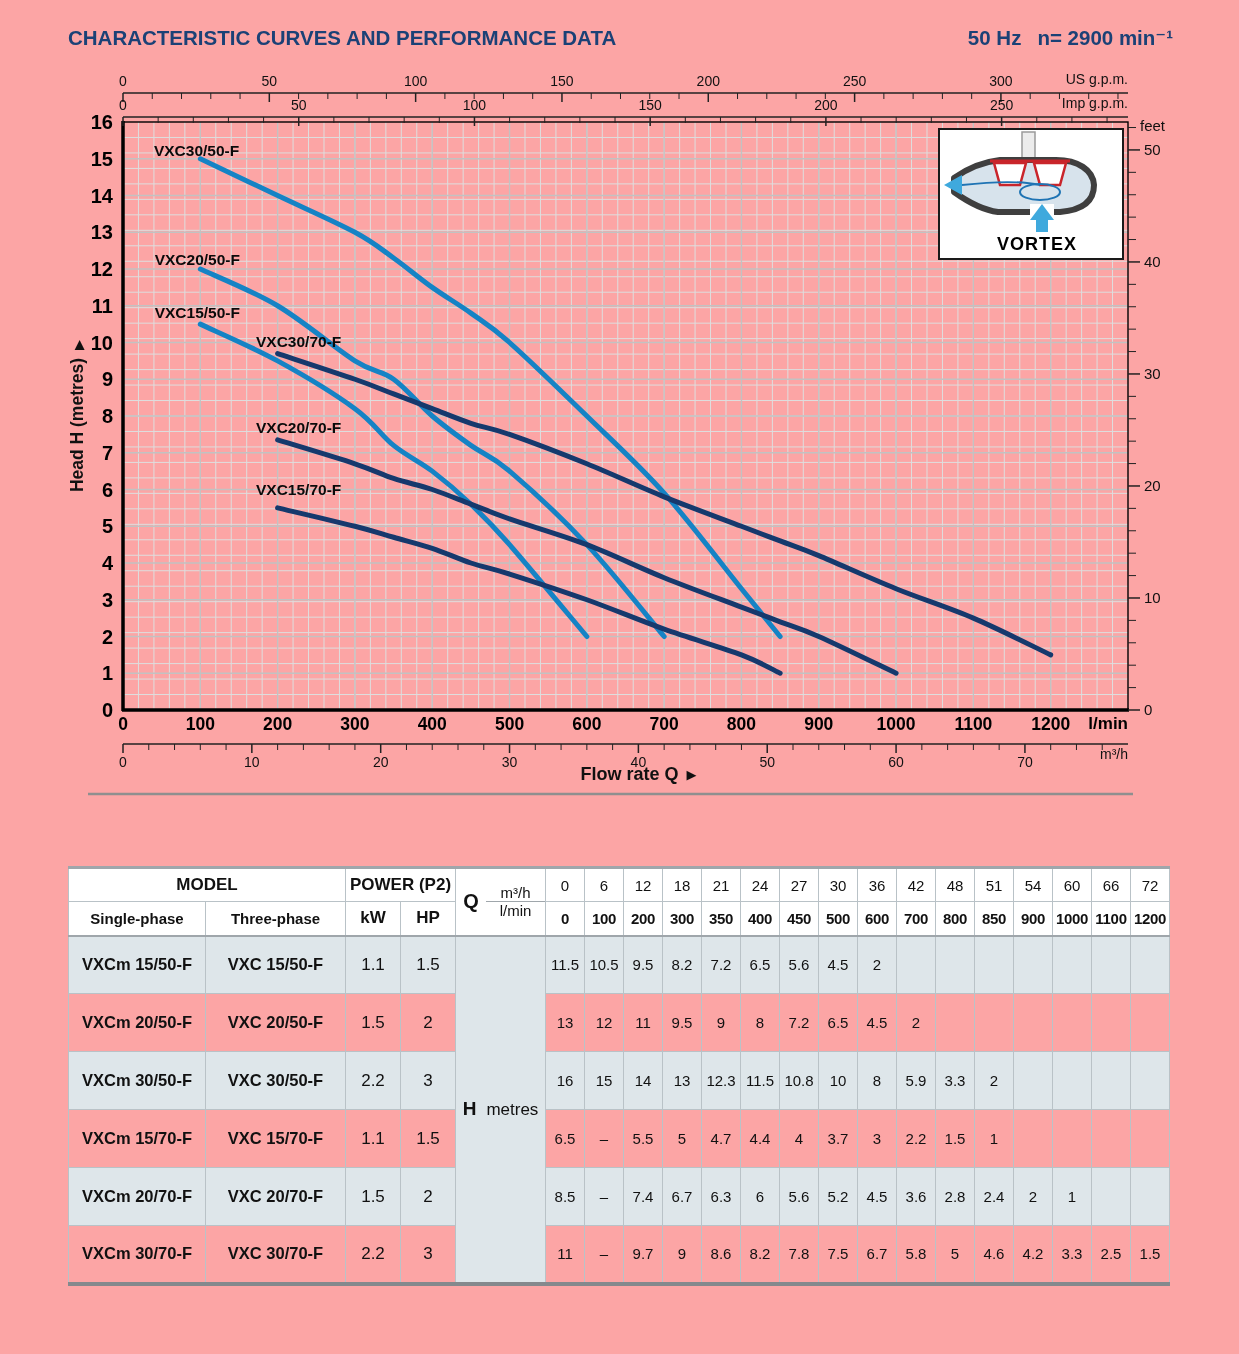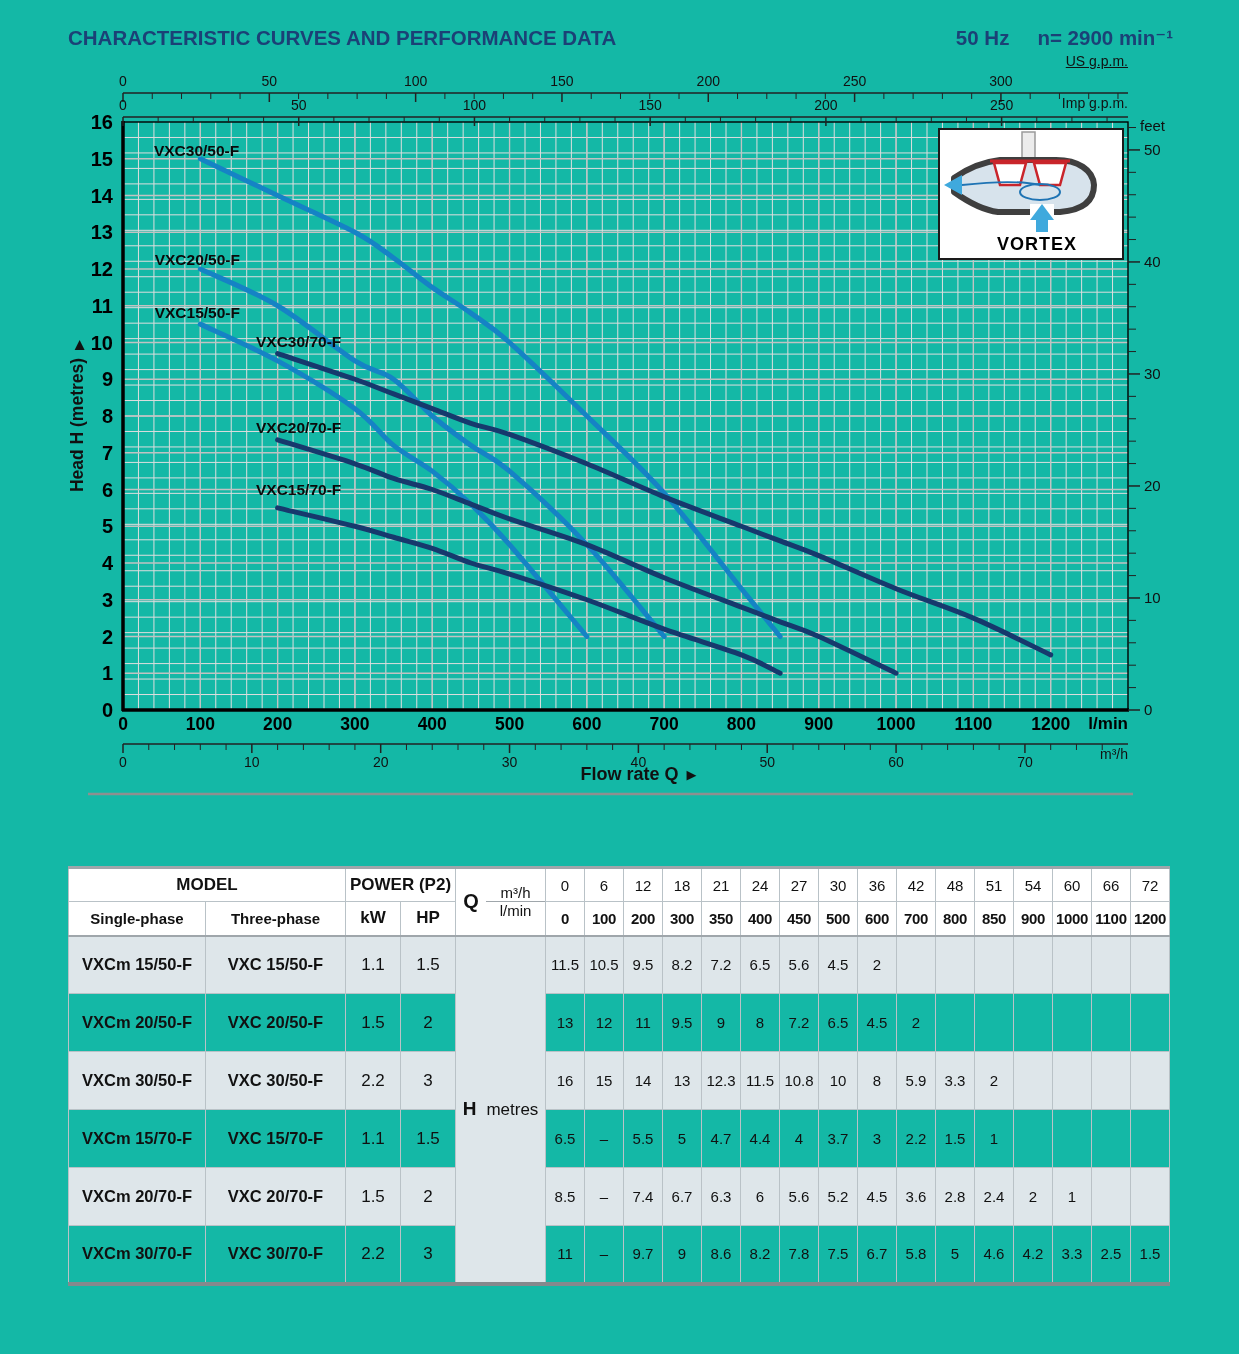--- a/index.html
+++ b/index.html
@@ -1,20 +1,20 @@
 <!DOCTYPE html>
 <html><head>
 <meta charset="utf-8">
 <style>
   html,body{margin:0;padding:0;background:#fff;}
-  #page{position:relative;width:1239px;height:1354px;background:#14b8a6;overflow:hidden;
+  #page{position:relative;width:1239px;height:1354px;background:#fca5a5;overflow:hidden;
         font-family:"Liberation Sans","DejaVu Sans",sans-serif;color:#111;}
   .title-row{position:absolute;left:68px;right:66px;top:26px;display:flex;justify-content:space-between;
              align-items:baseline;font-weight:bold;font-size:20.5px;color:#1b4176;}
-  .speed-group{display:flex;gap:28px;}
+  .speed-group{display:flex;gap:16px;}
   .abs{position:absolute;}
   .axis-unit{font-size:14px;color:#111;}
   .axis-unit-bold{font-size:17px;font-weight:bold;color:#000;}
   .flow-label{left:136px;width:1005px;top:764px;text-align:center;font-weight:bold;font-size:18px;}
   .flow-label .arr{font-size:13px;position:relative;top:-1px;margin-left:8px;}
   .head-label{left:77px;top:416px;transform:translate(-50%,-50%) rotate(-90deg);
               white-space:nowrap;font-weight:bold;font-size:17.5px;}
   .head-label .arr{font-size:13px;margin-left:8px;}
   #chart-svg{position:absolute;left:0;top:60px;}
   #chart-svg text{font-family:"Liberation Sans","DejaVu Sans",sans-serif;}
@@ -406,21 +406,21 @@
       <path d="M277.61538461538464,447.875C290.5,450.9375 335.5961538461538,461.35 354.9230769230769,466.25C374.25,471.15 380.69230769230774,473.6 393.5769230769231,477.27500000000003C406.46153846153845,480.95000000000005 419.34615384615387,484.01250000000005 432.2307692307692,488.3C445.1153846153846,492.5875 458,498.7125 470.88461538461536,503C483.7692307692307,507.2875 490.21153846153845,507.9000000000001 509.53846153846155,514.0250000000001C528.8653846153846,520.1500000000001 561.0769230769231,530.5625 586.8461538461538,539.75C612.6153846153845,548.9375 638.3846153846155,559.9625000000001 664.1538461538462,569.1500000000001C689.9230769230769,578.3375000000001 722.1346153846154,587.525 741.4615384615385,594.875C760.7884615384615,602.225 773.6730769230769,610.1875 780.1153846153846,613.25" fill="none" stroke="#16396d" stroke-width="5" stroke-linecap="round" stroke-linejoin="round"></path>
       <text x="153.92307692307693" y="95.81" font-size="15.5px" font-weight="bold" fill="#0a0a0a">VXC30/50-F</text>
       <text x="154.69615384615383" y="204.59000000000003" font-size="15.5px" font-weight="bold" fill="#0a0a0a">VXC20/50-F</text>
       <text x="154.69615384615383" y="257.51" font-size="15.5px" font-weight="bold" fill="#0a0a0a">VXC15/50-F</text>
       <text x="255.96923076923076" y="286.90999999999997" font-size="15.5px" font-weight="bold" fill="#0a0a0a">VXC30/70-F</text>
       <text x="255.96923076923076" y="372.53749999999997" font-size="15.5px" font-weight="bold" fill="#0a0a0a">VXC20/70-F</text>
       <text x="255.96923076923076" y="435.0125" font-size="15.5px" font-weight="bold" fill="#0a0a0a">VXC15/70-F</text>
       <line x1="88" y1="734" x2="1133" y2="734" stroke="#8f8f8f" stroke-width="2.5"></line>
     </svg>
 
-  <div class="abs axis-unit" style="right:111px;top:53px;text-decoration:underline;">US g.p.m.</div>
+  <div class="abs axis-unit" style="right:111px;top:71px;">US g.p.m.</div>
   <div class="abs axis-unit" style="right:111px;top:95px;">Imp g.p.m.</div>
   <div class="abs axis-unit" style="left:1140px;top:117px;font-size:15px;">feet</div>
   <div class="abs axis-unit-bold" style="right:111px;top:714px;">l/min</div>
   <div class="abs axis-unit" style="right:111px;top:746px;">m³/h</div>
 
   <div class="abs flow-label">
     <span>Flow rate Q</span><span class="arr">▶</span>
   </div>
   <div class="abs head-label">
     <span>Head H (metres)</span><span class="arr">▶</span>

